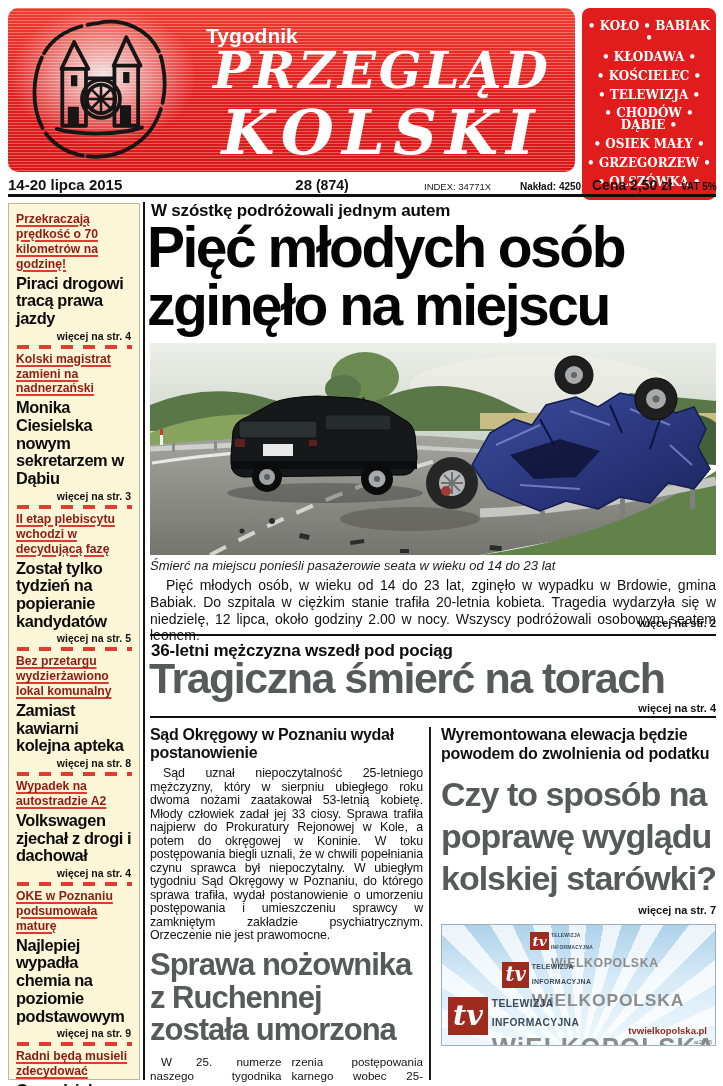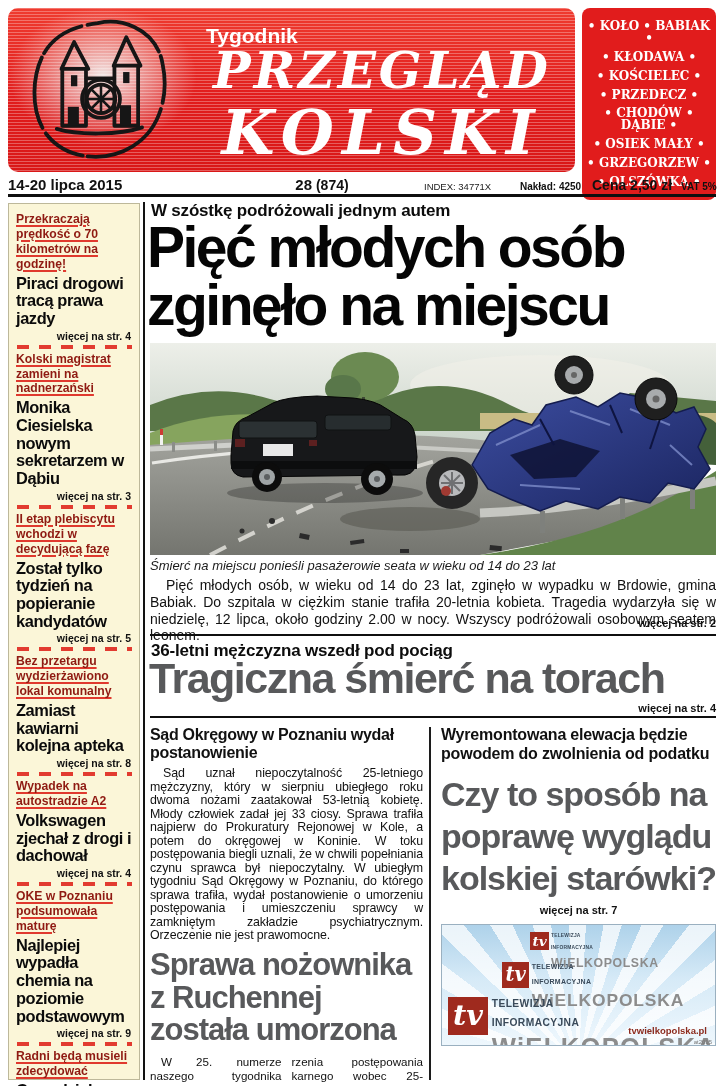--- a/index.html
+++ b/index.html
@@ -66,21 +66,21 @@
   .col-left{left:150px;top:726px;width:273px;}
   .col-right{left:441px;top:726px;width:275px;}
   .k-court{font-size:16px;font-weight:bold;letter-spacing:-0.3px;}
   .intro{margin-top:5px;font-size:12.4px;line-height:1.09;text-align:justify;text-indent:13px;letter-spacing:-0.1px;}
   .h-court{margin-top:6px;font-size:31px;font-weight:800;color:#58595b;line-height:1.06;letter-spacing:-1px;}
   .minicols{display:flex;gap:10px;margin-top:8px;}
   .minicol{flex:1;font-size:11.6px;line-height:1.2;text-align:justify;}
   .indent{text-indent:11px;}
   .k-facade{font-size:16px;font-weight:bold;line-height:1.18;letter-spacing:-0.2px;}
   .h-facade{margin-top:9px;font-size:34px;font-weight:800;color:#58595b;line-height:1.24;letter-spacing:-1px;}
-  .more-7{margin-top:5px;text-align:center;}
+  .more-7{margin-top:5px;}
 
   
   .ad{margin-top:8px;height:122px;position:relative;border:1px solid #9ab0c0;box-sizing:border-box;overflow:hidden;
       background:repeating-conic-gradient(from 244deg at 50% 118%,rgba(255,255,255,0.75) 0deg 7deg,rgba(255,255,255,0) 7deg 14deg),
                  linear-gradient(180deg,#aed2ea 0%,#d6eaf7 45%,#eef7fd 100%);}
   .tvlogo{position:absolute;display:flex;align-items:flex-start;}
   .tvlogo.s{font-size:6px;left:88px;top:7px;}
   .tvlogo.m{font-size:8.5px;left:60px;top:37px;}
   .tvlogo.l{font-size:12.5px;left:6px;top:72px;}
   .tvbox{width:3.2em;height:3em;background:#9f2a1e;flex:none;display:flex;align-items:center;justify-content:center;}
@@ -119,21 +119,21 @@
     </svg>
     <div class="tagline">Tygodnik</div>
     <div class="title1">PRZEGLĄD</div>
     <div class="title2">KOLSKI</div>
   </div>
 
   <div class="abs towns">
     <div>• KOŁO • BABIAK •</div>
     <div>• KŁODAWA •</div>
     <div>• KOŚCIELEC •</div>
-    <div>• PRZEDECZ •</div>
+    <div>• TELEWIZJA •</div>
     <div>• CHODÓW • DĄBIE •</div>
     <div>• OSIEK MAŁY •</div>
     <div>• GRZEGORZEW •</div>
     <div>• OLSZÓWKA •</div>
   </div>
 
   <div class="abs date">14-20 lipca 2015</div>
   <div class="abs issue">
     <b>28</b>
     <span>(874)</span>

